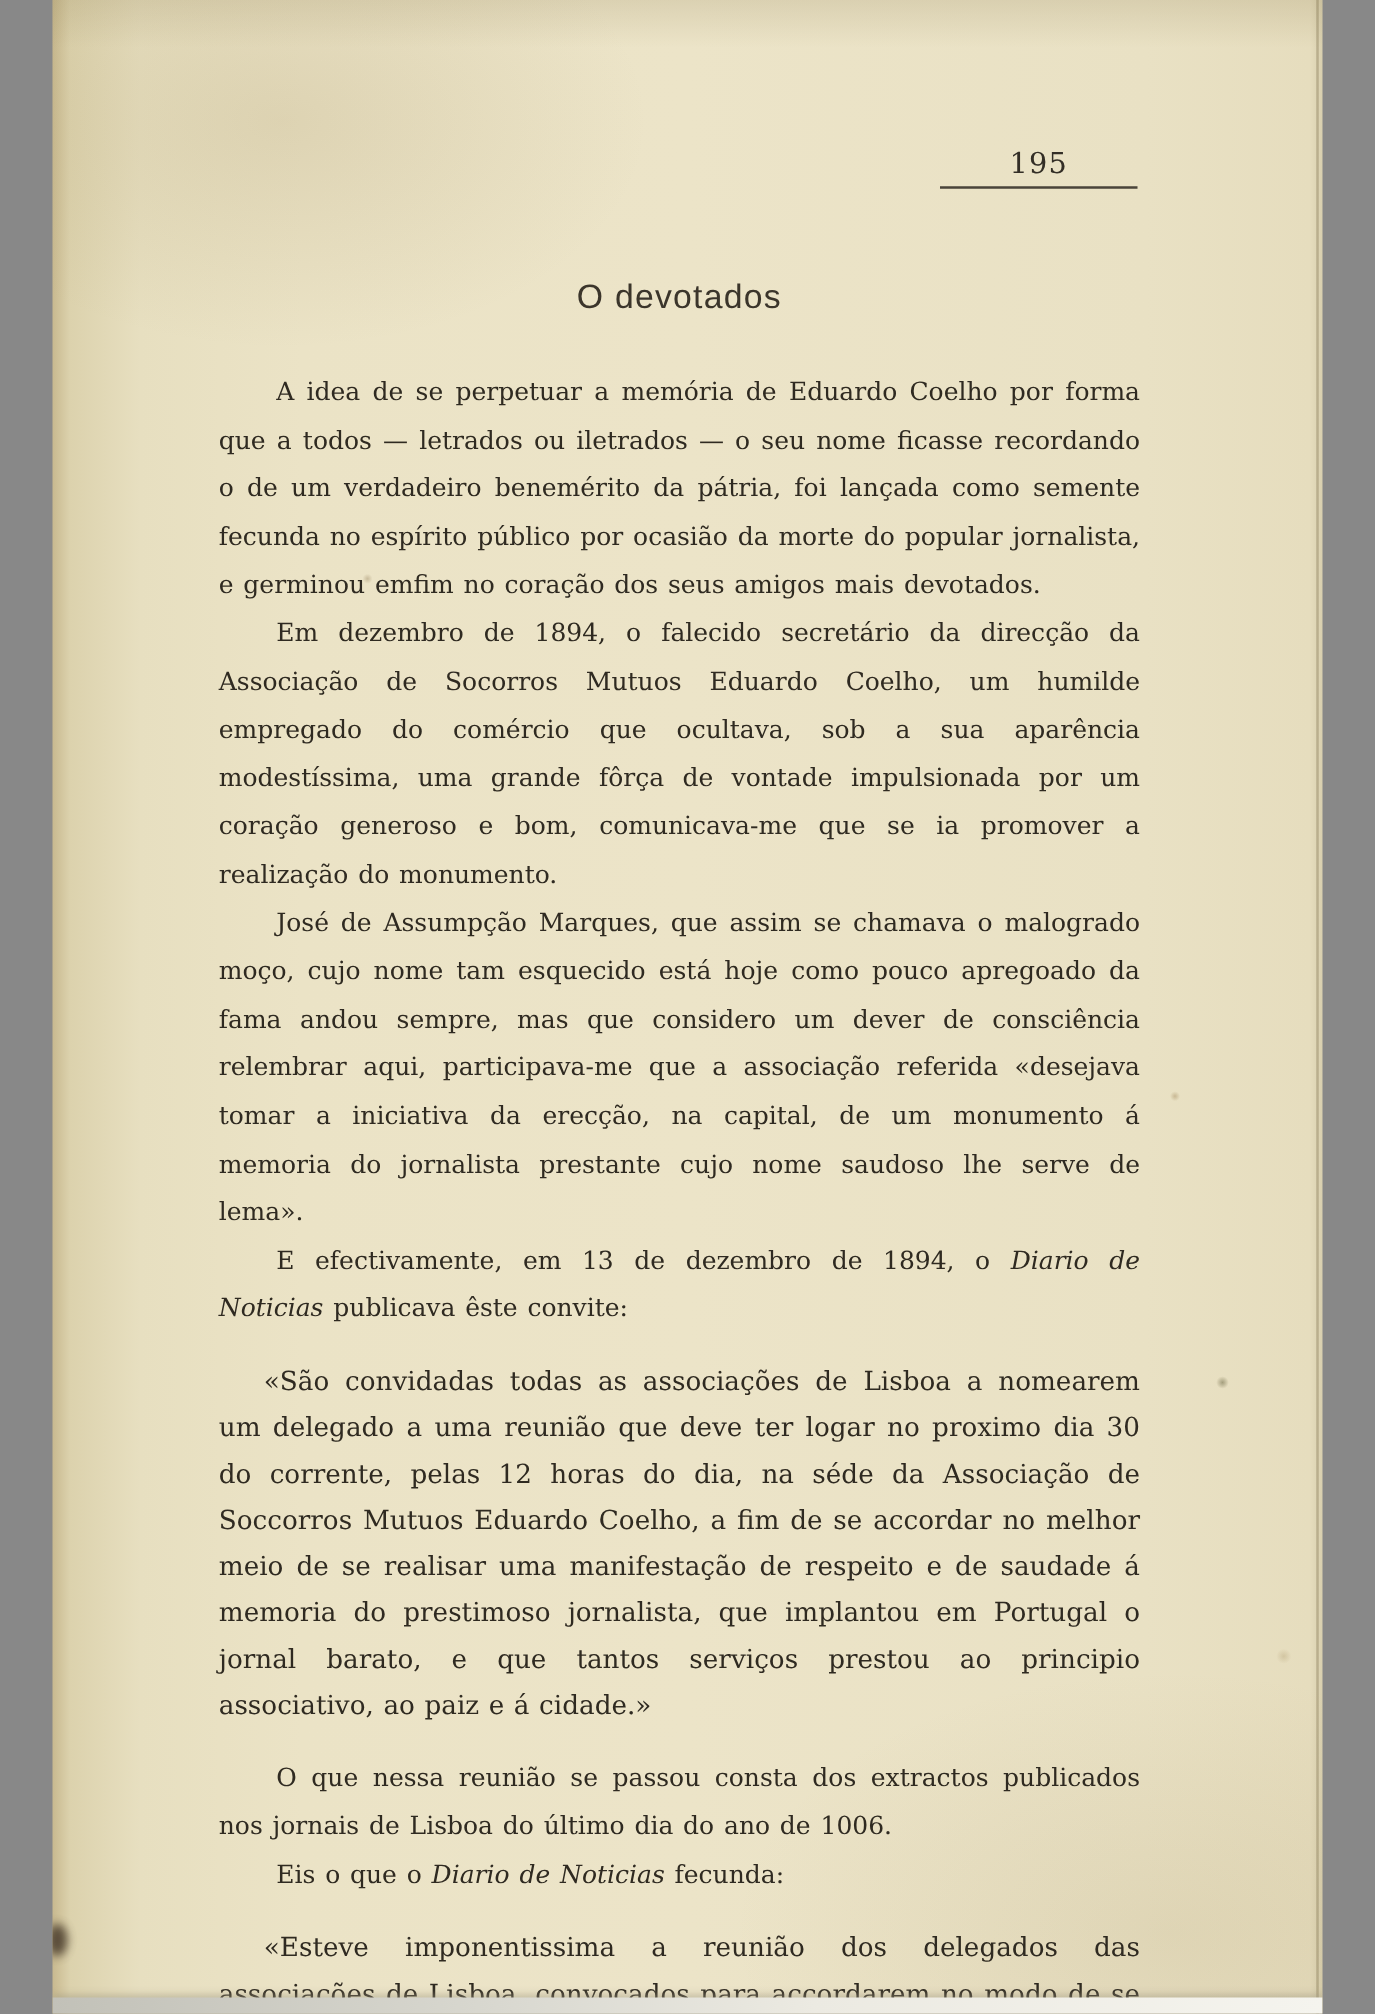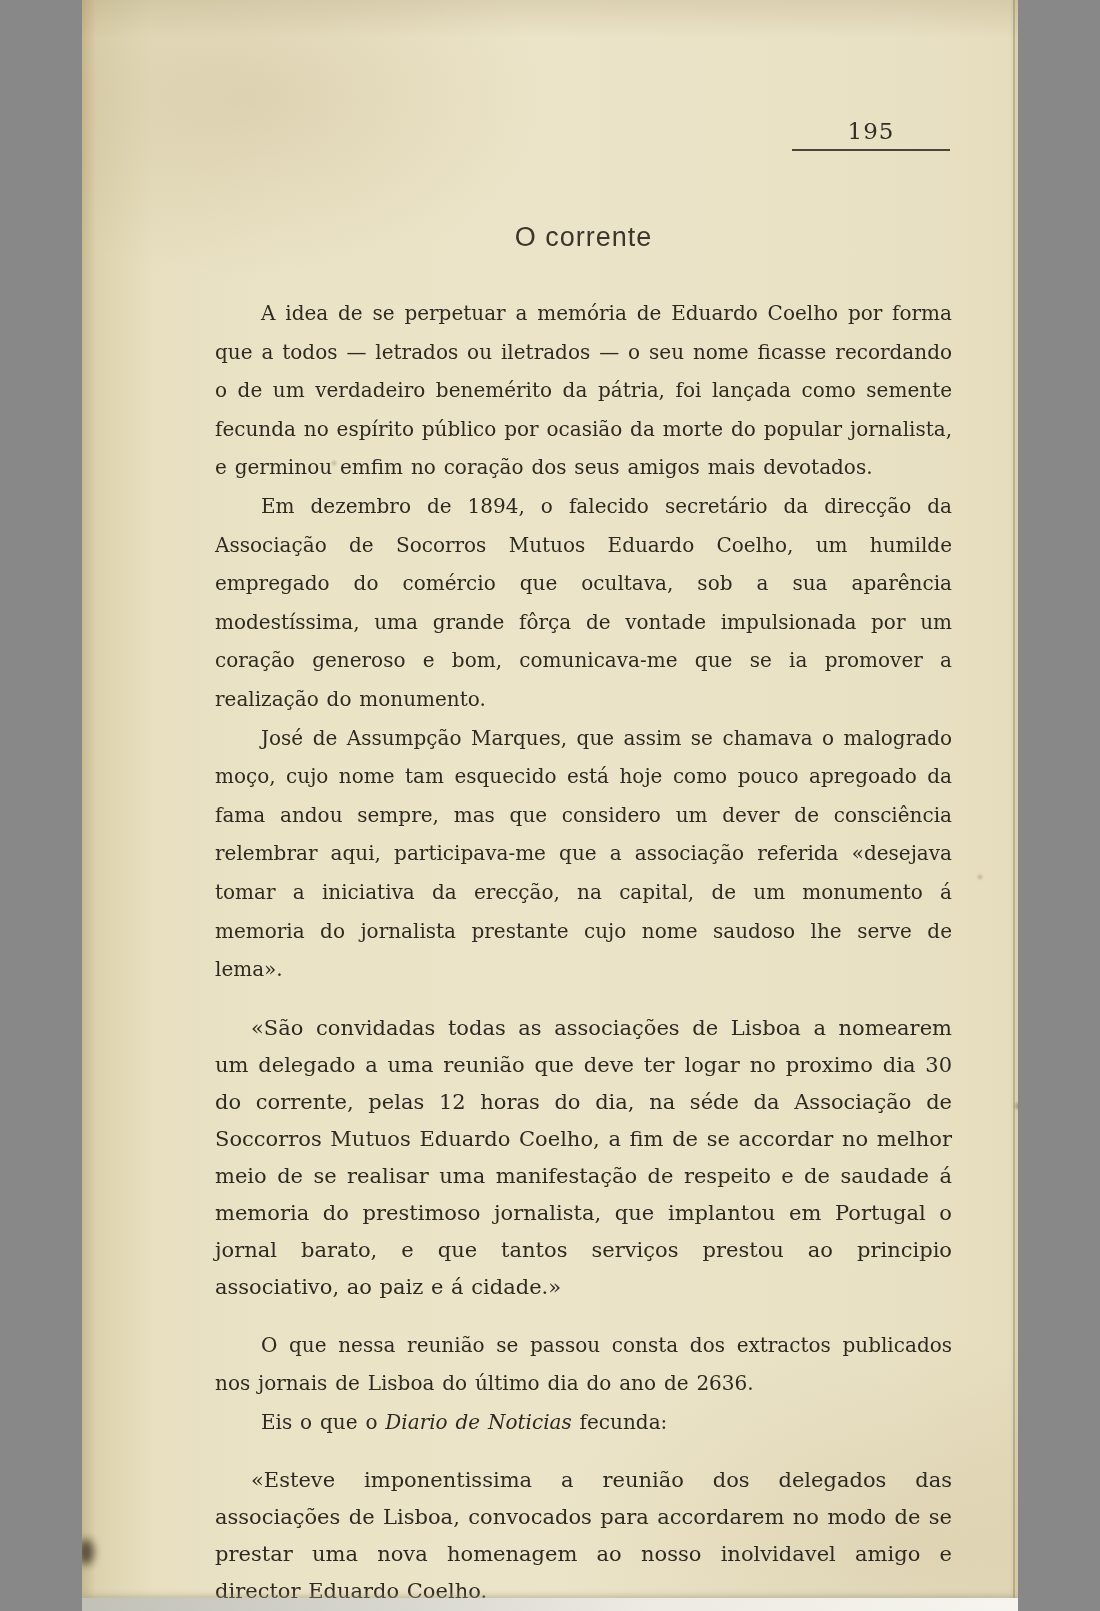--- a/index.html
+++ b/index.html
@@ -1,18 +1,18 @@
 <!DOCTYPE html>
 <html><head>
 <meta charset="utf-8">
 <style>
   html,body { margin:0; padding:0; background:#888; }
   .page {
     position:relative;
-    width:936px; height:1611px;
+    width:1016px; height:1611px;
     margin:0 auto;
     overflow:hidden;
     color:#2f2a21;
     font-family:"DejaVu Serif","Liberation Serif",serif;
     background:
       radial-gradient(circle 4px at 936px 1106px, rgba(110,105,70,0.55), rgba(110,105,70,0) 5px),
       radial-gradient(circle 3px at 898px 877px, rgba(140,110,60,0.35), rgba(140,110,60,0) 4px),
       radial-gradient(circle 3px at 252px 463px, rgba(120,95,55,0.30), rgba(120,95,55,0) 4px),
       radial-gradient(circle 5px at 985px 1325px, rgba(150,125,75,0.25), rgba(150,125,75,0) 6px),
       radial-gradient(ellipse 420px 260px at 18% 6%, rgba(150,128,78,0.16), rgba(150,128,78,0) 70%),
@@ -73,36 +73,37 @@
 </head>
 <body>
 
 <div class="page">
 
   <div class="pagenum-wrap">
     <div class="pagenum">195</div>
     <div class="header-rule"></div>
   </div>
 
-  <h1 class="title">O corrente</h1>
+  <h1 class="title">O devotados</h1>
 
   <div class="body">
 
     <p>A idea de se perpetuar a memória de Eduardo Coelho por forma que a todos — letrados ou iletrados — o seu nome ficasse recordando o de um verdadeiro benemérito da pátria, foi lançada como semente fecunda no espírito público por ocasião da morte do popular jornalista, e germinou emfim no coração dos seus amigos mais devotados.</p>
 
     <p>Em dezembro de 1894, o falecido secretário da direcção da Associação de Socorros Mutuos Eduardo Coelho, um humilde empregado do comércio que ocultava, sob a sua aparência modestíssima, uma grande fôrça de vontade impulsionada por um coração generoso e bom, comunicava-me que se ia promover a realização do monumento.</p>
 
     <p>José de Assumpção Marques, que assim se chamava o malogrado moço, cujo nome tam esquecido está hoje como pouco apregoado da fama andou sempre, mas que considero um dever de consciência relembrar aqui, participava-me que a associação referida «desejava tomar a iniciativa da erecção, na capital, de um monumento á memoria do jornalista prestante cujo nome saudoso lhe serve de lema».</p>
 
+    <p><span>E efectivamente, em 13 de dezembro de 1894, o </span><span class="it">Diario de Noticias</span><span> publicava êste convite:</span></p>
 
     <div class="quote">
       <p>«São convidadas todas as associações de Lisboa a nomearem um delegado a uma reunião que deve ter logar no proximo dia 30 do corrente, pelas 12 horas do dia, na séde da Associação de Soccorros Mutuos Eduardo Coelho, a fim de se accordar no melhor meio de se realisar uma manifestação de respeito e de saudade á memoria do prestimoso jornalista, que implantou em Portugal o jornal barato, e que tantos serviços prestou ao principio associativo, ao paiz e á cidade.»</p>
     </div>
 
-    <p>O que nessa reunião se passou consta dos extractos publicados nos jornais de Lisboa do último dia do ano de 2636.</p>
+    <p>O que nessa reunião se passou consta dos extractos publicados nos jornais de Lisboa do último dia do ano de 1006.</p>
 
     <p><span>Eis o que o </span><span class="it">Diario de Noticias</span><span> fecunda:</span></p>
 
     <div class="quote">
       <p>«Esteve imponentissima a reunião dos delegados das associações de Lisboa, convocados para accordarem no modo de se prestar uma nova homenagem ao nosso inolvidavel amigo e director Eduardo Coelho.</p>
 
     </div>
 
   </div>
 

